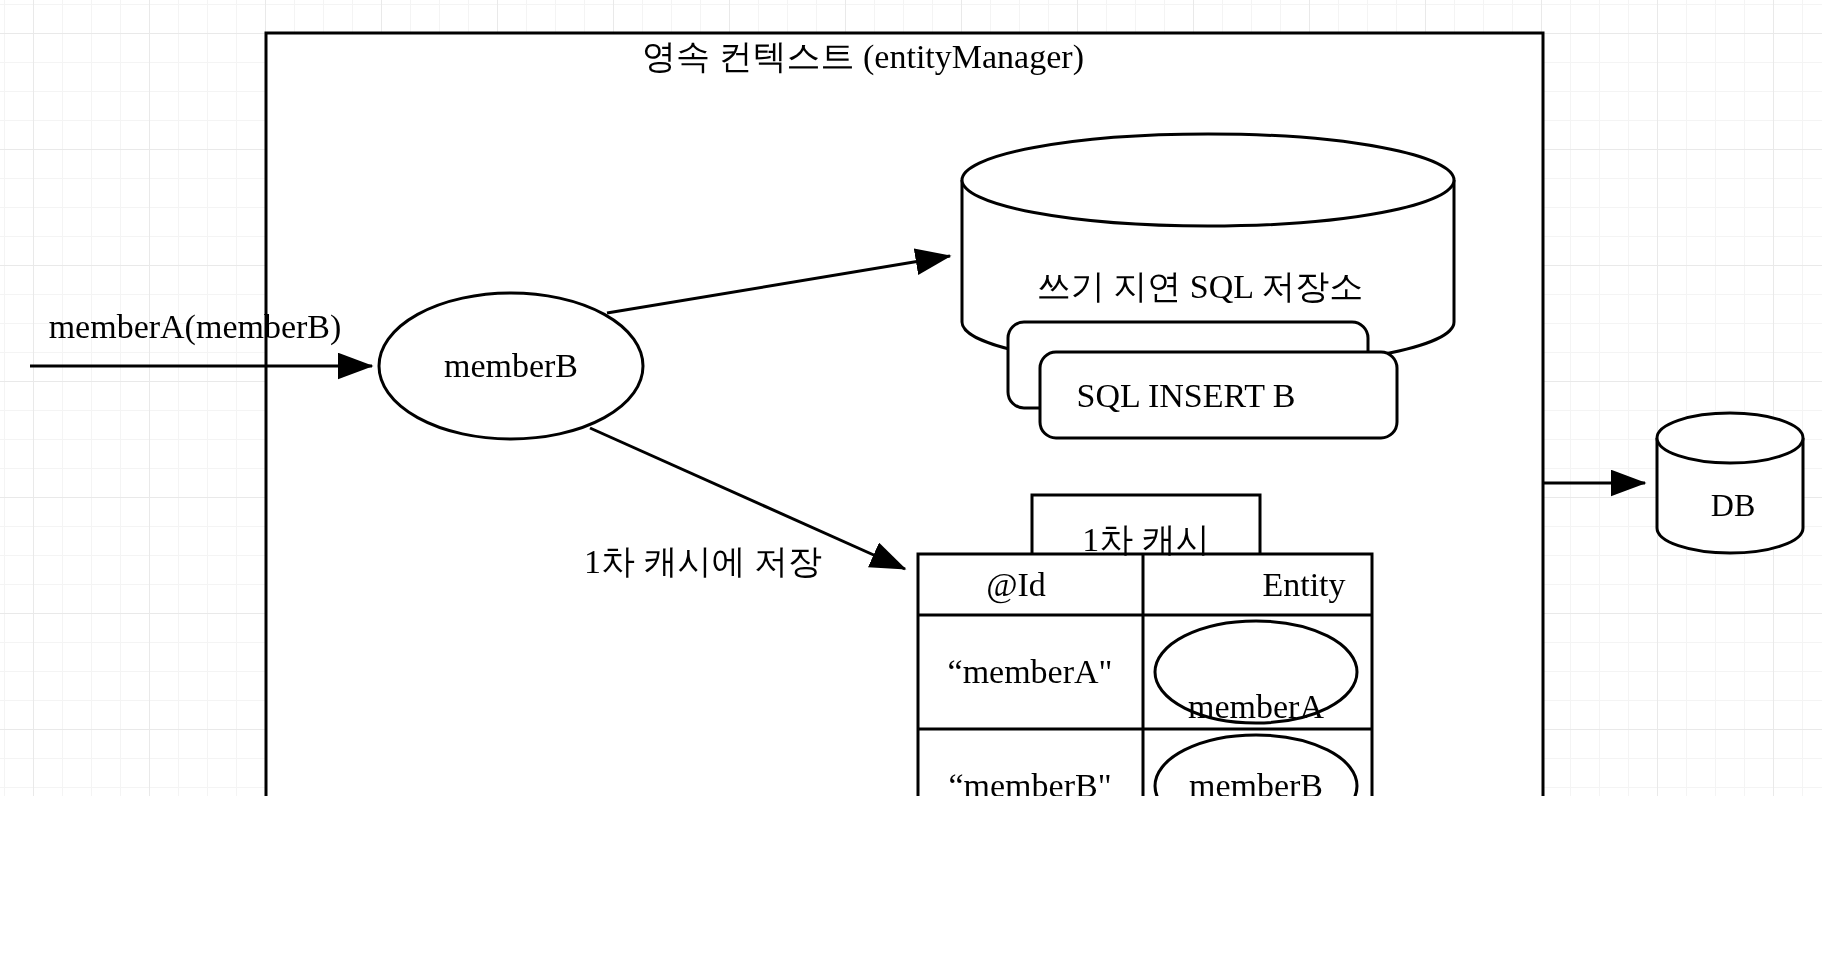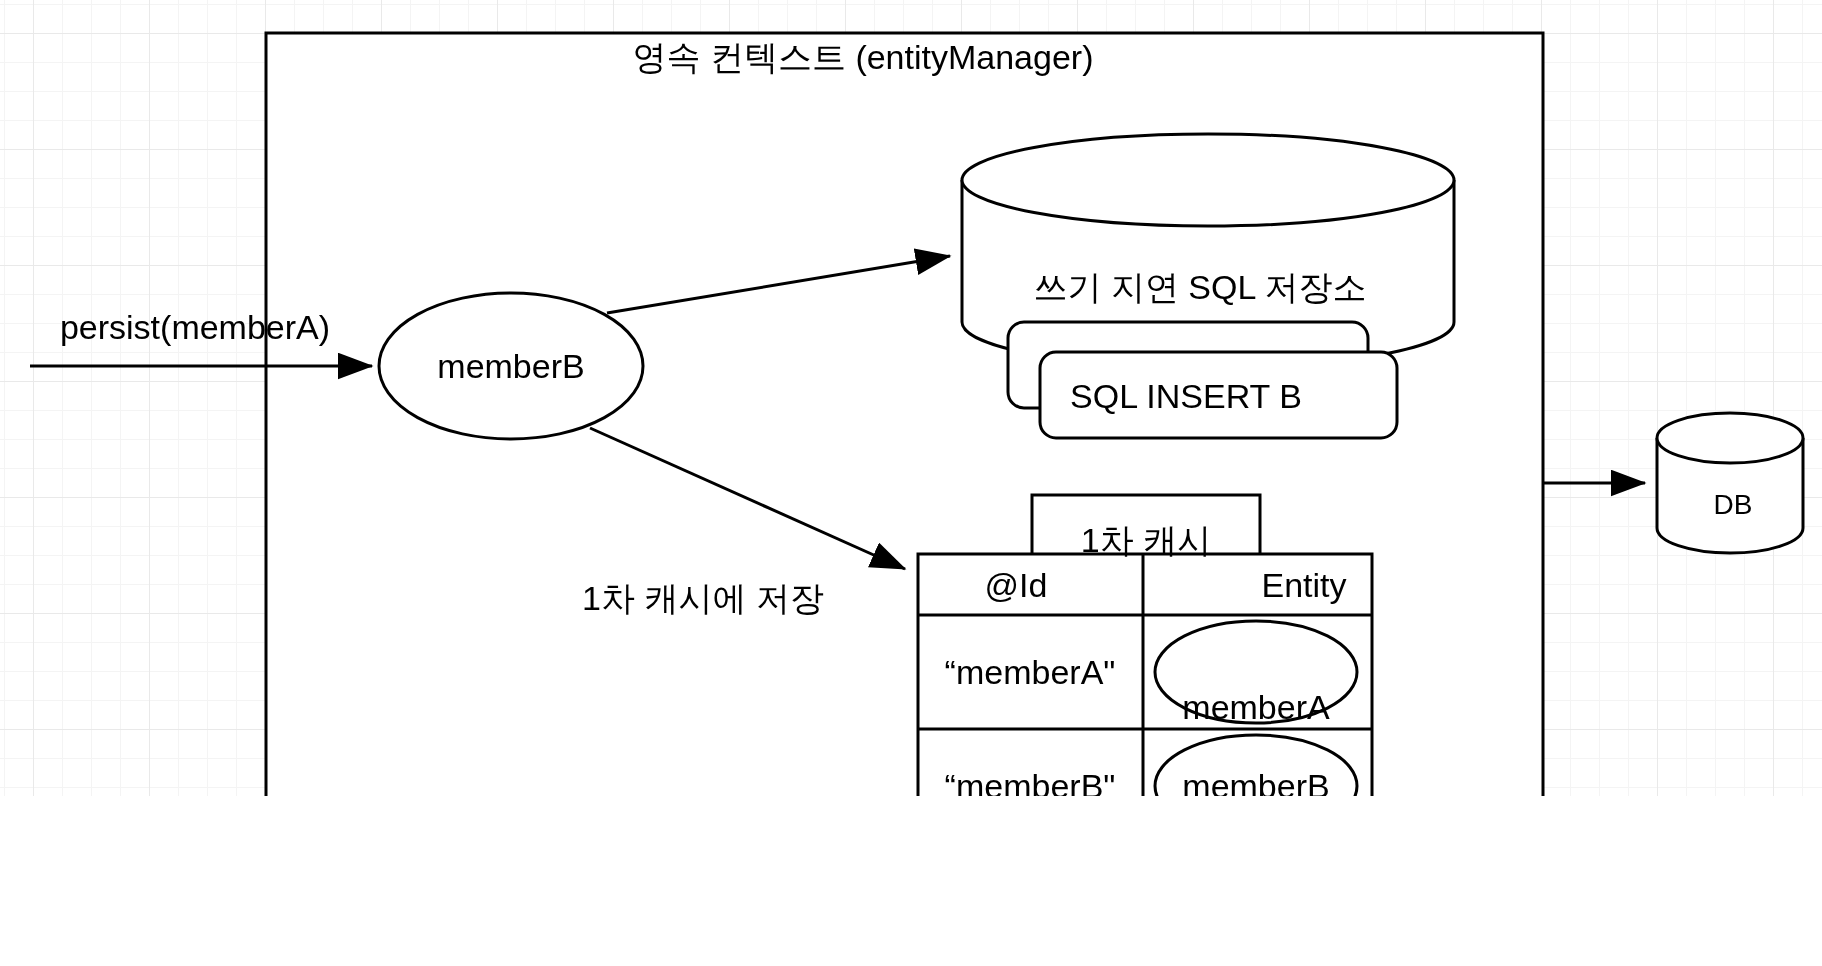--- a/index.html
+++ b/index.html
@@ -1,20 +1,20 @@
 <!DOCTYPE html>
 <html><head>
 <meta charset="utf-8">
 <style>
   html,body{margin:0;padding:0;background:#ffffff;}
   #canvas{
     position:relative;
     width:1822px;height:796px;
     overflow:hidden;
-    font-family:Liberation Sans, sans-serif;
+    font-family:Liberation Serif, serif;
     color:#000;
     background-color:#ffffff;
     background-image:
       linear-gradient(to right,#e9e9e9 1px,transparent 1px),
       linear-gradient(to bottom,#e9e9e9 1px,transparent 1px),
       linear-gradient(to right,#f4f4f4 1px,transparent 1px),
       linear-gradient(to bottom,#f4f4f4 1px,transparent 1px);
     background-size:116px 116px,116px 116px,29px 29px,29px 29px;
     background-position:33px 33px,33px 33px,4px 4px,4px 4px;
   }
@@ -22,21 +22,21 @@
   .shape{fill:#ffffff;stroke:#000000;stroke-width:3px;}
   .line{fill:none;stroke:#000000;stroke-width:3px;}
   .lbl{
     position:absolute;
     transform:translate(-50%,-50%);
     white-space:nowrap;
     font-size:34px;
     line-height:1.2;
     text-align:center;
   }
-  .lbl-db{font-size:28px;}
+  .lbl-db{font-size:32px;}
 </style>
 </head>
 <body>
 
 <div id="canvas">
 
   <svg id="diagram-svg" width="1822" height="966" viewBox="0 0 1822 966">
     <defs>
       <marker id="arrow" markerWidth="13" markerHeight="10" refX="11.5" refY="4.5" orient="auto" markerUnits="strokeWidth">
         <path d="M0,0 L12,4.5 L0,9 Z" fill="#000000"></path>
@@ -69,30 +69,30 @@
     <ellipse cx="1256" cy="786" rx="101" ry="51" class="shape"></ellipse>
 
     <line x1="1543" y1="483" x2="1645" y2="483" class="line" marker-end="url(#arrow)"></line>
 
     <path d="M1657,438 L1657,528 A73,25 0 0 0 1803,528 L1803,438" class="shape"></path>
     <ellipse cx="1730" cy="438" rx="73" ry="25" class="shape"></ellipse>
   </svg>
 
   <div class="lbl" style="left:863px;top:57px;">영속 컨텍스트 (entityManager)</div>
 
-  <div class="lbl" style="left:195px;top:327px;">persist(memberA)</div>
+  <div class="lbl" style="left:195px;top:327px;">memberA(memberB)</div>
 
   <div class="lbl" style="left:511px;top:366px;">memberB</div>
 
 
   <div class="lbl" style="left:1200px;top:287px;">쓰기 지연 SQL 저장소</div>
 
   <div class="lbl" style="left:1186px;top:396px;">SQL INSERT B</div>
 
-  <div class="lbl" style="left:703px;top:562px;margin-top:36px;">1차 캐시에 저장</div>
+  <div class="lbl" style="left:703px;top:562px;">1차 캐시에 저장</div>
 
   <div class="lbl" style="left:1146px;top:540px;">1차 캐시</div>
 
   <div class="lbl" style="left:1016px;top:585px;">@Id</div>
   <div class="lbl" style="left:1304px;top:585px;">Entity</div>
 
   <div class="lbl" style="left:1030px;top:672px;">“memberA"</div>
   <div class="lbl" style="left:1256px;top:671px;margin-top:36px;">memberA</div>
 
   <div class="lbl" style="left:1030px;top:786px;">“memberB"</div>

